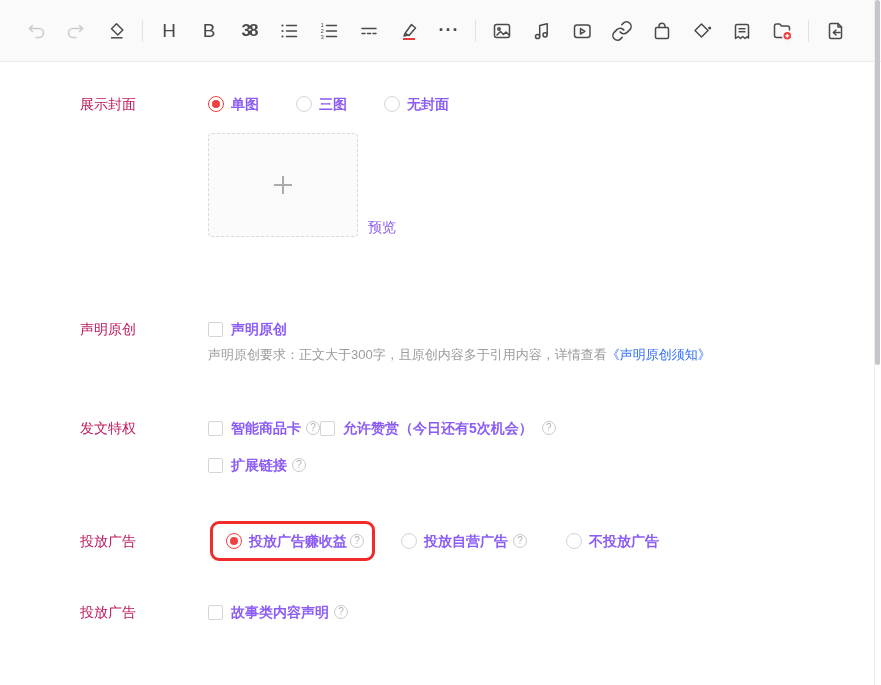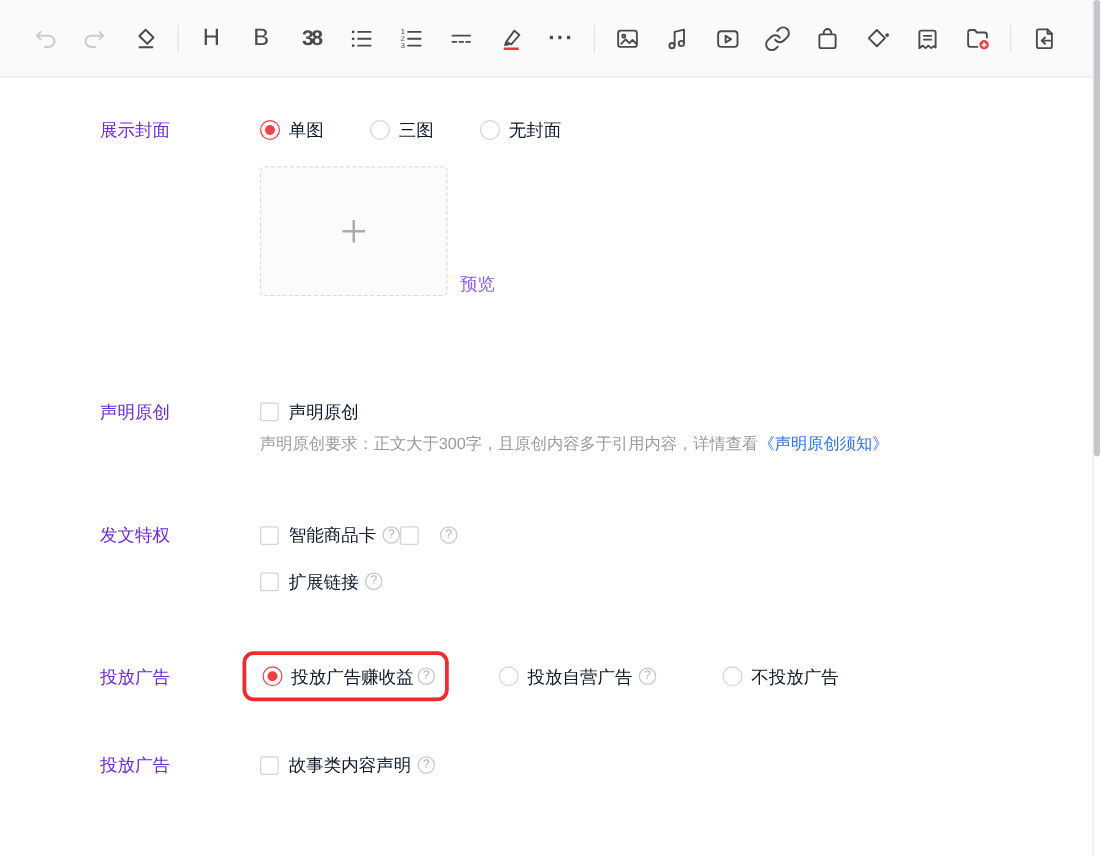--- a/index.html
+++ b/index.html
@@ -18,24 +18,24 @@
   .tb-text { font-size:19px; line-height:1; }
   .tb-quote { font-size:17px; font-weight:bold; letter-spacing:-2px; }
   .tb-more { font-size:18px; font-weight:bold; letter-spacing:1px; color:#4a4a4a; }
 
   
   .scroll-track { position:absolute; top:0; right:0; width:7px; height:685px; border-left:1px solid #ededed; }
   .scroll-thumb { position:absolute; top:0; right:1px; width:5px; height:365px; background:#c6c6ca; border-radius:3px; }
 
   
   .form-row { position:absolute; left:0; width:870px; height:20px; }
-  .row-label { position:absolute; left:80px; top:0; line-height:20px; font-size:14px; color:#6d28d9; }
+  .row-label { position:absolute; left:80px; top:0; line-height:20px; font-size:14px; color:#be185d; }
   .row-controls { position:absolute; left:208px; top:0; height:20px; display:flex; align-items:center; }
   .opt { display:flex; align-items:center; }
-  .opt-label { font-size:14px; color:#0f172a; line-height:20px; }
+  .opt-label { font-size:14px; color:#8b5cf6; line-height:20px;font-weight:bold; }
 
   .radio { width:16px; height:16px; border:1px solid #d4d4d4; border-radius:50%; background:#fff;
            margin-right:7px; flex:0 0 auto; position:relative; }
   .radio.checked { border:1.5px solid #f04142; }
   .radio.checked::after { content:""; position:absolute; left:50%; top:50%; width:8px; height:8px;
            margin:-4px 0 0 -4px; border-radius:50%; background:#f04142; }
 
   .checkbox { width:15px; height:15px; border:1px solid #d4d4d4; border-radius:2px; background:#fff;
            margin-right:8px; flex:0 0 auto; }
 
@@ -50,21 +50,21 @@
   .upload-box { position:absolute; left:208px; top:133px; width:150px; height:104px; background:#fbfbfb;
                 border:1px dashed #d9d9d9; border-radius:4px; cursor:pointer; }
   .plus-icon { position:absolute; left:50%; top:50%; width:18px; height:18px; margin:-9px 0 0 -9px; }
   .plus-icon::before { content:""; position:absolute; left:0; top:8px; width:18px; height:1.6px; background:#ababab; }
   .plus-icon::after  { content:""; position:absolute; left:8px; top:0; width:1.6px; height:18px; background:#ababab; }
   .preview-label { position:absolute; left:368px; top:218px; font-size:14px; color:#8b5cf6; line-height:18px; }
 
   
   .row-ads { height:40px;text-align:right; }
   .row-ads .row-label { top:10px; }
-  .row-ads .row-controls { left:194px; height:40px;gap:14px; }
+  .row-ads .row-controls { left:210px; height:40px; }
   .annotated { border:3px solid #f12b2b; border-radius:9px; padding:0 8px 0 13px; height:40px;
                display:flex; align-items:center; }
 </style>
 </head>
 <body>
 
 <div class="window">
 
   <div class="toolbar">
     <div class="tb-btn disabled">
@@ -241,20 +241,21 @@
   <div class="form-row" style="top:418px">
     <span class="row-label">发文特权</span>
     <div class="row-controls">
       <div class="opt" style="">
         <span class="checkbox"></span>
         <span class="opt-label">智能商品卡</span>
         <span class="help">?</span>
       </div>
       <div class="opt">
         <span class="checkbox"></span>
+        <span class="opt-label">允许赞赏（今日还有5次机会）</span>
         <span class="help" style="margin-left:9px">?</span>
       </div>
     </div>
   </div>
 
   <div class="form-row" style="top:455px">
     <div class="row-controls">
       <div class="opt">
         <span class="checkbox"></span>
         <span class="opt-label">扩展链接</span>

